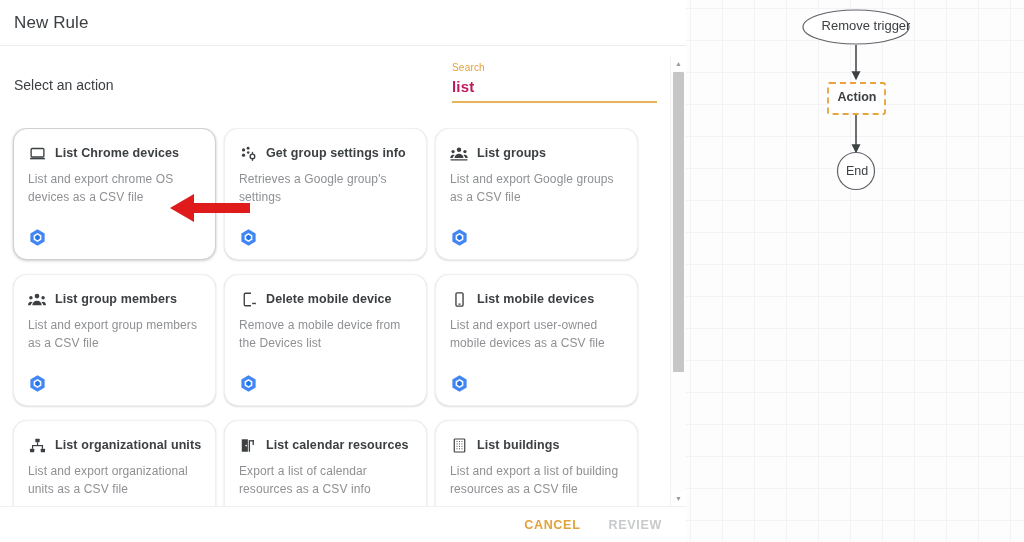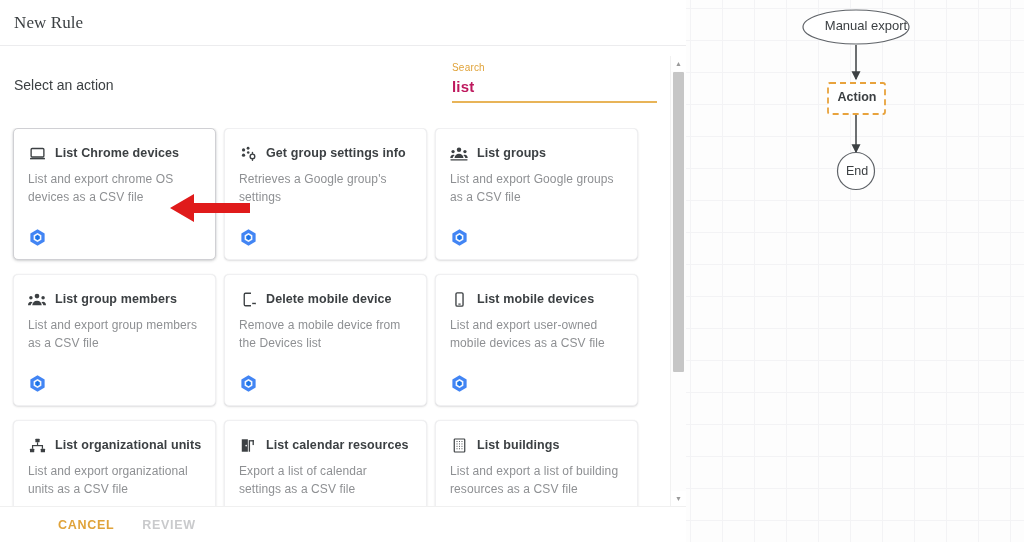--- a/index.html
+++ b/index.html
@@ -53,21 +53,20 @@
     background: #ffffff;
     overflow: hidden;
     box-sizing: border-box;
   }
   .dialog-title {
     position: absolute;
     left: 14px; top: 13px;
     font-size: 17px;
     color: #3c4043;
     letter-spacing: .1px;
-    font-family: Liberation Serif, serif;
   }
   .title-divider {
     position: absolute;
     left: 0; top: 45px;
     width: 686px; height: 1px;
     background: #ececee;
   }
 
   .section-label {
     position: absolute;
@@ -121,21 +120,21 @@
     gap: 14px 8px;
     width: 672px;
   }
   .card {
     position: relative;
     box-sizing: border-box;
     width: 203px;
     height: 132px;
     background: #ffffff;
     border: 1px solid #f0f0f2;
-    border-radius: 5px;
+    border-radius: 14px;
     box-shadow: 0 1px 2px rgba(60,64,67,.16), 0 0 1px rgba(60,64,67,.10);
     padding: 14px 14px 0 14px;
     cursor: pointer;
   }
   .card.focused {
     border: 1px solid #d0d0d4;
     box-shadow: 0 1px 3px rgba(60,64,67,.22), 0 0 2px rgba(60,64,67,.12);
   }
   .card-head {
     display: flex;
@@ -205,25 +204,24 @@
     left: 0; top: 506px;
     width: 686px; height: 1px;
     background: #f0f0f0;
   }
   .footer {
     position: absolute;
     left: 0; top: 507px;
     width: 686px; height: 35px;
     display: flex;
     align-items: center;
-    justify-content: flex-start;
+    justify-content: flex-end;
     gap: 8px;
     padding-right: 14px;
     box-sizing: border-box;
-    padding-left: 48px;
   }
   .btn {
     background: transparent;
     border: none;
     font-family: "Liberation Sans", sans-serif;
     font-size: 12.5px;
     font-weight: bold;
     letter-spacing: .7px;
     padding: 7px 10px;
     border-radius: 3px;
@@ -256,21 +254,21 @@
       <ellipse cx="170" cy="27" rx="53" ry="17" fill="#ffffff" stroke="#5f6368" stroke-width="1.2"></ellipse>
 
       <line x1="170" y1="45" x2="170" y2="79" stroke="#3c4043" stroke-width="1.5" marker-end="url(#arrowhead)"></line>
 
       <rect x="142" y="83" width="57" height="31" rx="2" fill="#ffffff" stroke="#e8a33d" stroke-width="1.8" stroke-dasharray="6 4"></rect>
 
       <line x1="170" y1="115" x2="170" y2="152" stroke="#3c4043" stroke-width="1.5" marker-end="url(#arrowhead)"></line>
 
       <circle cx="170" cy="171" r="18.5" fill="#ffffff" stroke="#5f6368" stroke-width="1.2"></circle>
     </svg>
-    <div class="flow-label" id="lbl-trigger">Manual export</div>
+    <div class="flow-label" id="lbl-trigger">Remove trigger</div>
     <div class="flow-label" id="lbl-action">Action</div>
     <div class="flow-label" id="lbl-end">End</div>
   </div>
 
   <div class="dialog">
 
     <div class="dialog-title">New Rule</div>
     <div class="title-divider"></div>
 
     <div class="section-label">Select an action</div>
@@ -422,21 +420,21 @@
                 <svg width="18" height="17" viewBox="0 0 24 24" fill="#3c4043">
                   <path d="M3.2 3.2h8.6v17.6H3.2z"></path>
                   <rect x="13" y="4.4" width="1.9" height="16.4"></rect>
                   <rect x="14.9" y="4.4" width="5.4" height="1.9"></rect>
                   <rect x="18.4" y="4.4" width="1.9" height="7"></rect>
                   <circle cx="9.4" cy="12.2" r="1.1" fill="#ffffff"></circle>
                 </svg>
               </span>
               <span class="card-title">List calendar resources</span>
             </div>
-            <div class="card-desc">Export a list of calendar settings as a CSV file</div>
+            <div class="card-desc">Export a list of calendar resources as a CSV info</div>
           </div>
           <div class="card">
             <div class="card-head">
               <span class="card-icon">
                 <svg width="17" height="17" viewBox="0 0 24 24" fill="none" stroke="#3c4043" stroke-width="1.7">
                   <rect x="4.6" y="2.8" width="14.8" height="18.4" rx="1"></rect>
                   <g stroke-width="1.3">
                     <line x1="7.8" y1="6.4" x2="9.2" y2="6.4"></line>
                     <line x1="11.3" y1="6.4" x2="12.7" y2="6.4"></line>
                     <line x1="14.8" y1="6.4" x2="16.2" y2="6.4"></line>

